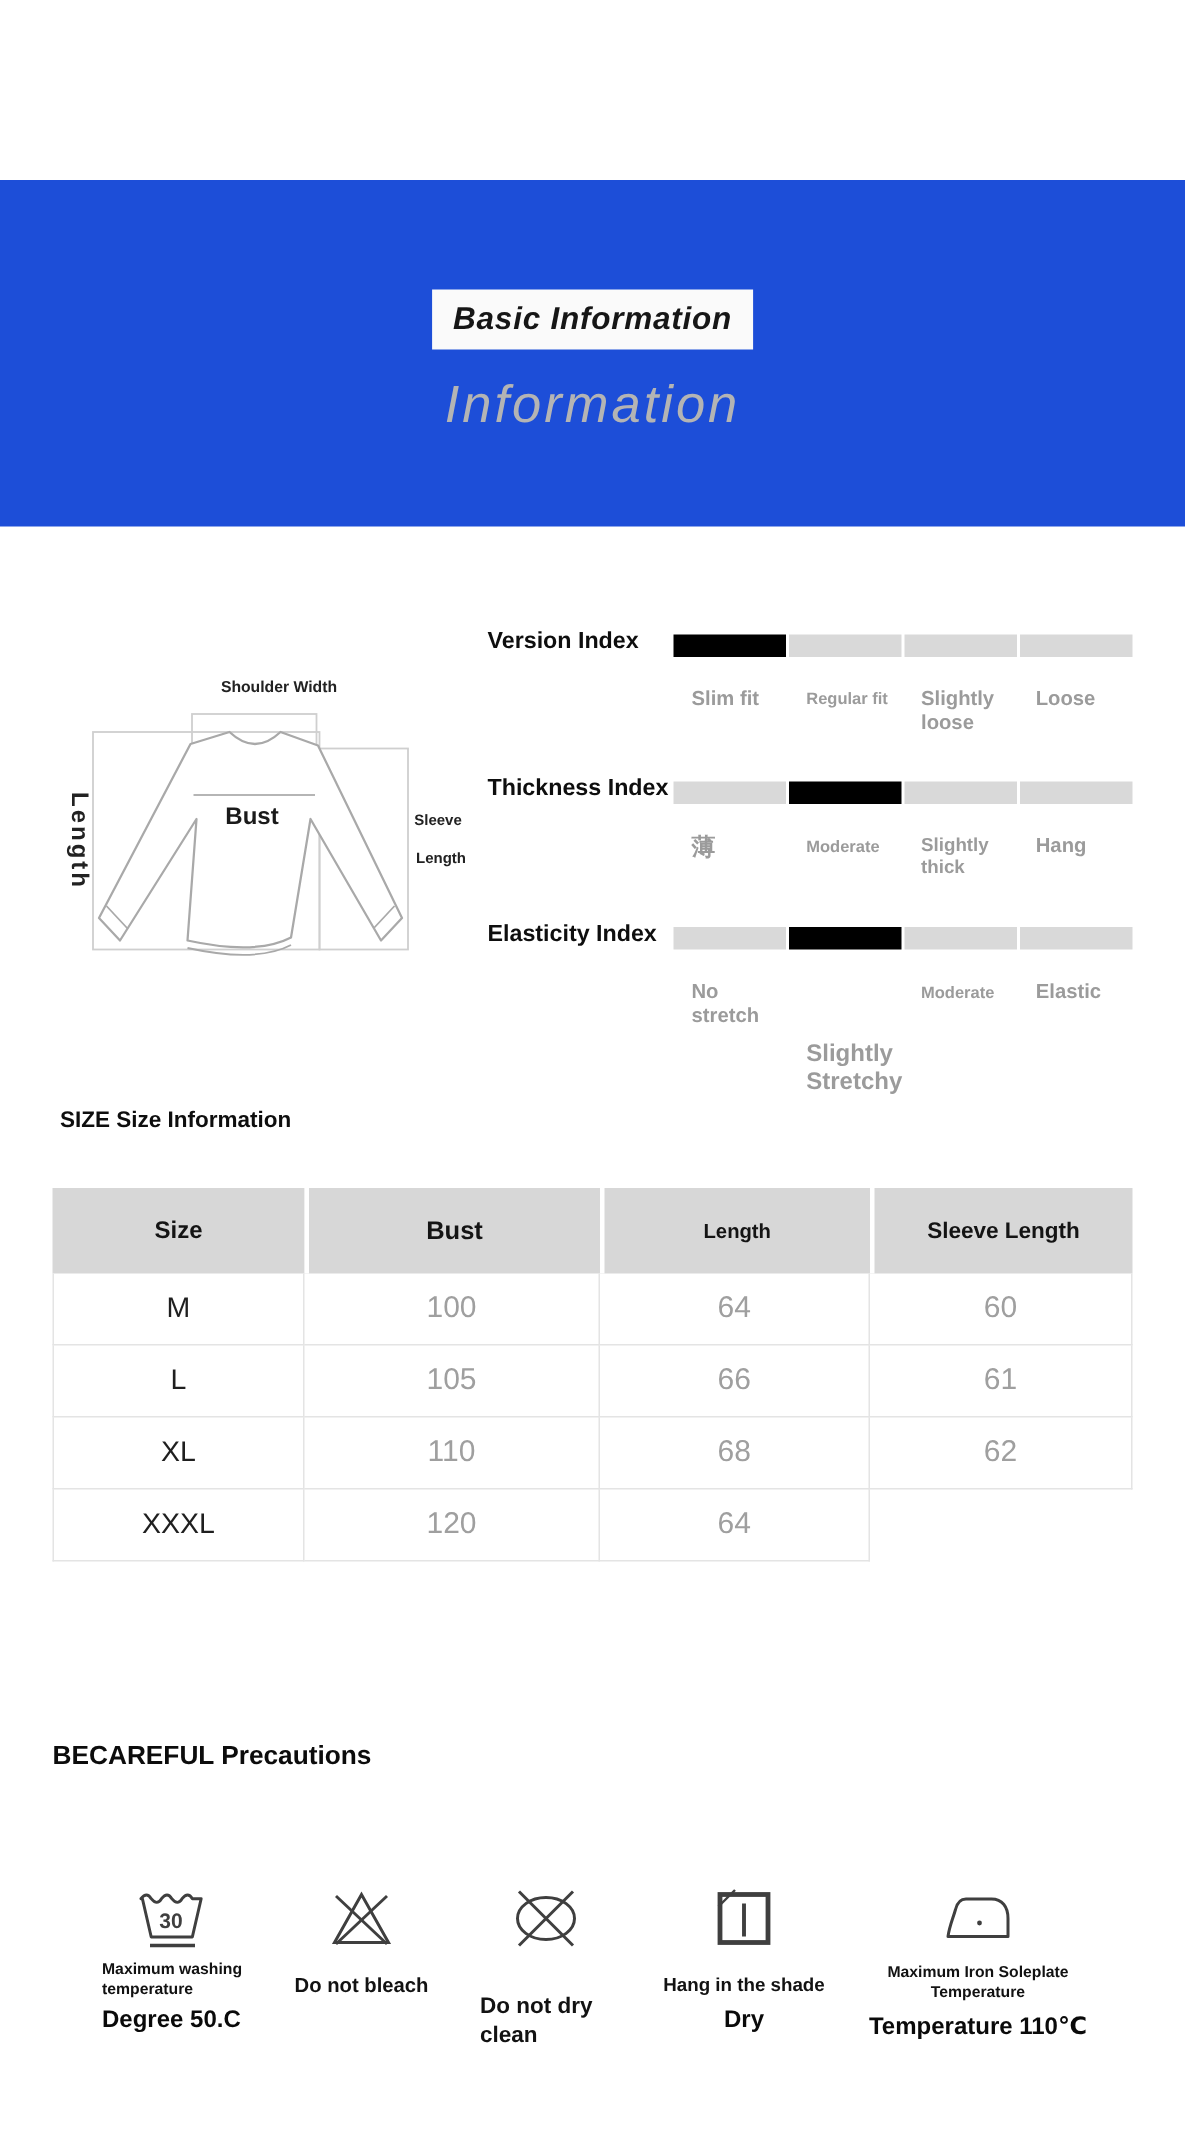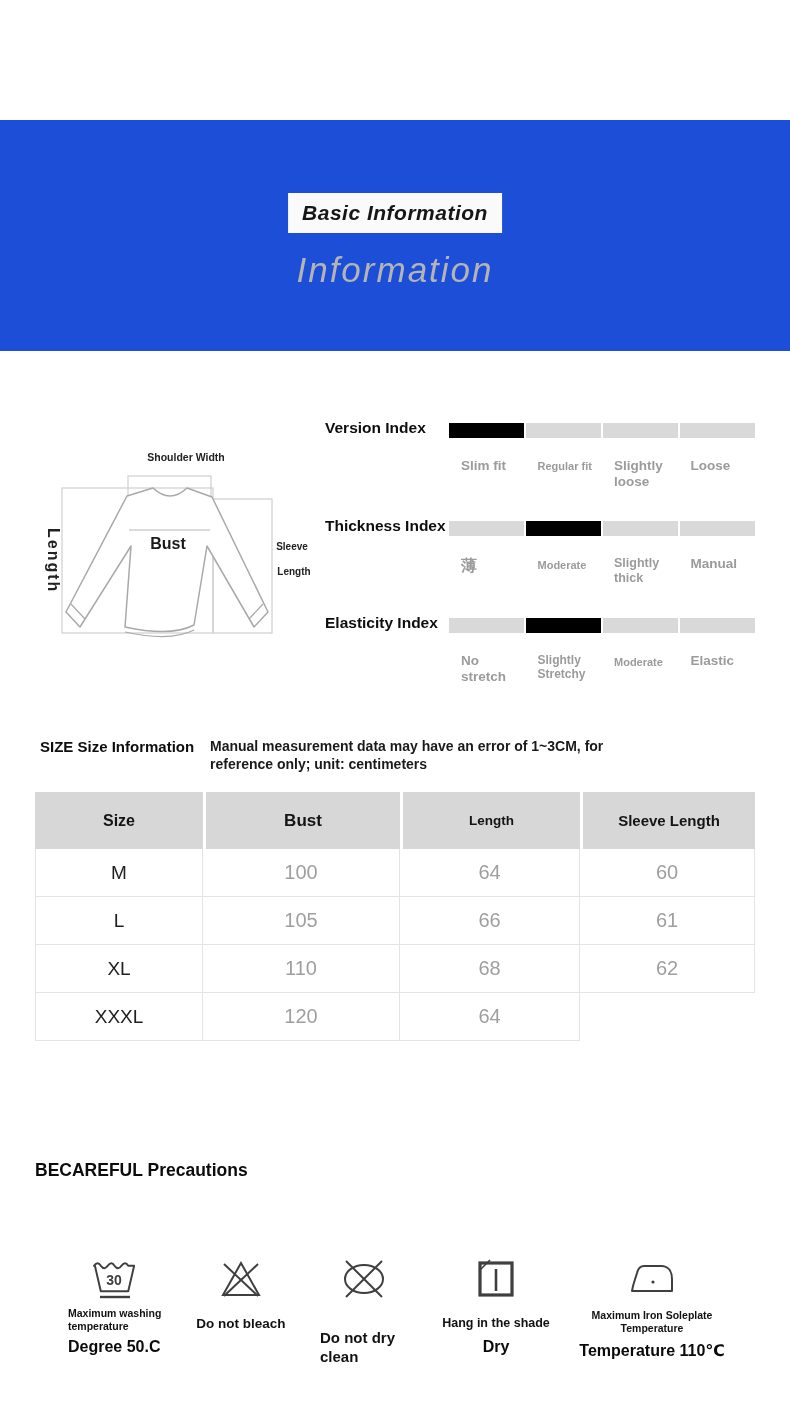--- a/index.html
+++ b/index.html
@@ -22,21 +22,21 @@
   .index-bar { position:absolute; left:449px; top:5px; width:306px; height:15px; display:flex; gap:2px; }
   .seg { flex:1; background:#d9d9d9; }
   .seg.active { background:#000; }
   .index-options { position:absolute; left:449px; top:40px; width:312px; display:flex; }
   .opt { width:76.5px; box-sizing:border-box; padding-left:12px; font-weight:bold;
     color:#9b9b9b; font-size:13.5px; line-height:1.2; }
   .row-version .opt:nth-child(2) { font-size:11px; padding-top:2px; }
   .row-thickness .opt:nth-child(1) { font-size:16px; }
   .row-thickness .opt:nth-child(2) { font-size:11px; padding-top:3px; }
   .row-thickness .opt:nth-child(3) { font-size:12.5px; }
-  .row-elasticity .opt:nth-child(2) { font-size:12px; }
+  .row-elasticity .opt:nth-child(2) { font-size:16px;margin-top:40px; }
   .row-elasticity .opt:nth-child(3) { font-size:11px; padding-top:3px; }
   
   .size-title { position:absolute; left:40px; top:738px; font-size:15px; font-weight:bold; color:#0e0e0e; }
   .size-note { position:absolute; left:210px; top:737px; width:460px; font-size:14px;
     font-weight:bold; color:#1a1a1a; line-height:18px; }
   
   .tbl { position:absolute; left:35px; top:792px; width:720px; }
   .tbl-head { display:grid; grid-template-columns:168px 197px 180px 175px; }
   .hcell { background:#d7d7d7; height:57px; display:flex; align-items:center; justify-content:center;
     font-weight:bold; color:#141414; box-sizing:border-box; }
@@ -129,42 +129,41 @@
     <div class="index-bar">
       <div class="seg"></div>
       <div class="seg active"></div>
       <div class="seg"></div>
       <div class="seg"></div>
     </div>
     <div class="index-options">
       <div class="opt">薄</div>
       <div class="opt">Moderate</div>
       <div class="opt">Slightly thick</div>
-      <div class="opt">Manual</div>
+      <div class="opt">Hang</div>
     </div>
   </div>
 
   <div class="index-row row-elasticity">
     <div class="index-label">Elasticity Index</div>
     <div class="index-bar">
       <div class="seg"></div>
       <div class="seg active"></div>
       <div class="seg"></div>
       <div class="seg"></div>
     </div>
     <div class="index-options">
       <div class="opt">No stretch</div>
       <div class="opt">Slightly Stretchy</div>
       <div class="opt">Moderate</div>
       <div class="opt">Elastic</div>
     </div>
   </div>
 
   <div class="size-title">SIZE Size Information</div>
-  <div class="size-note">Manual measurement data may have an error of 1~3CM, for reference only; unit: centimeters</div>
 
   <div class="tbl">
     <div class="tbl-head">
       <div class="hcell">Size</div>
       <div class="hcell">Bust</div>
       <div class="hcell">Length</div>
       <div class="hcell">Sleeve Length</div>
     </div>
     <div class="tbl-row">
       <div class="bcell cell-size">M</div>

